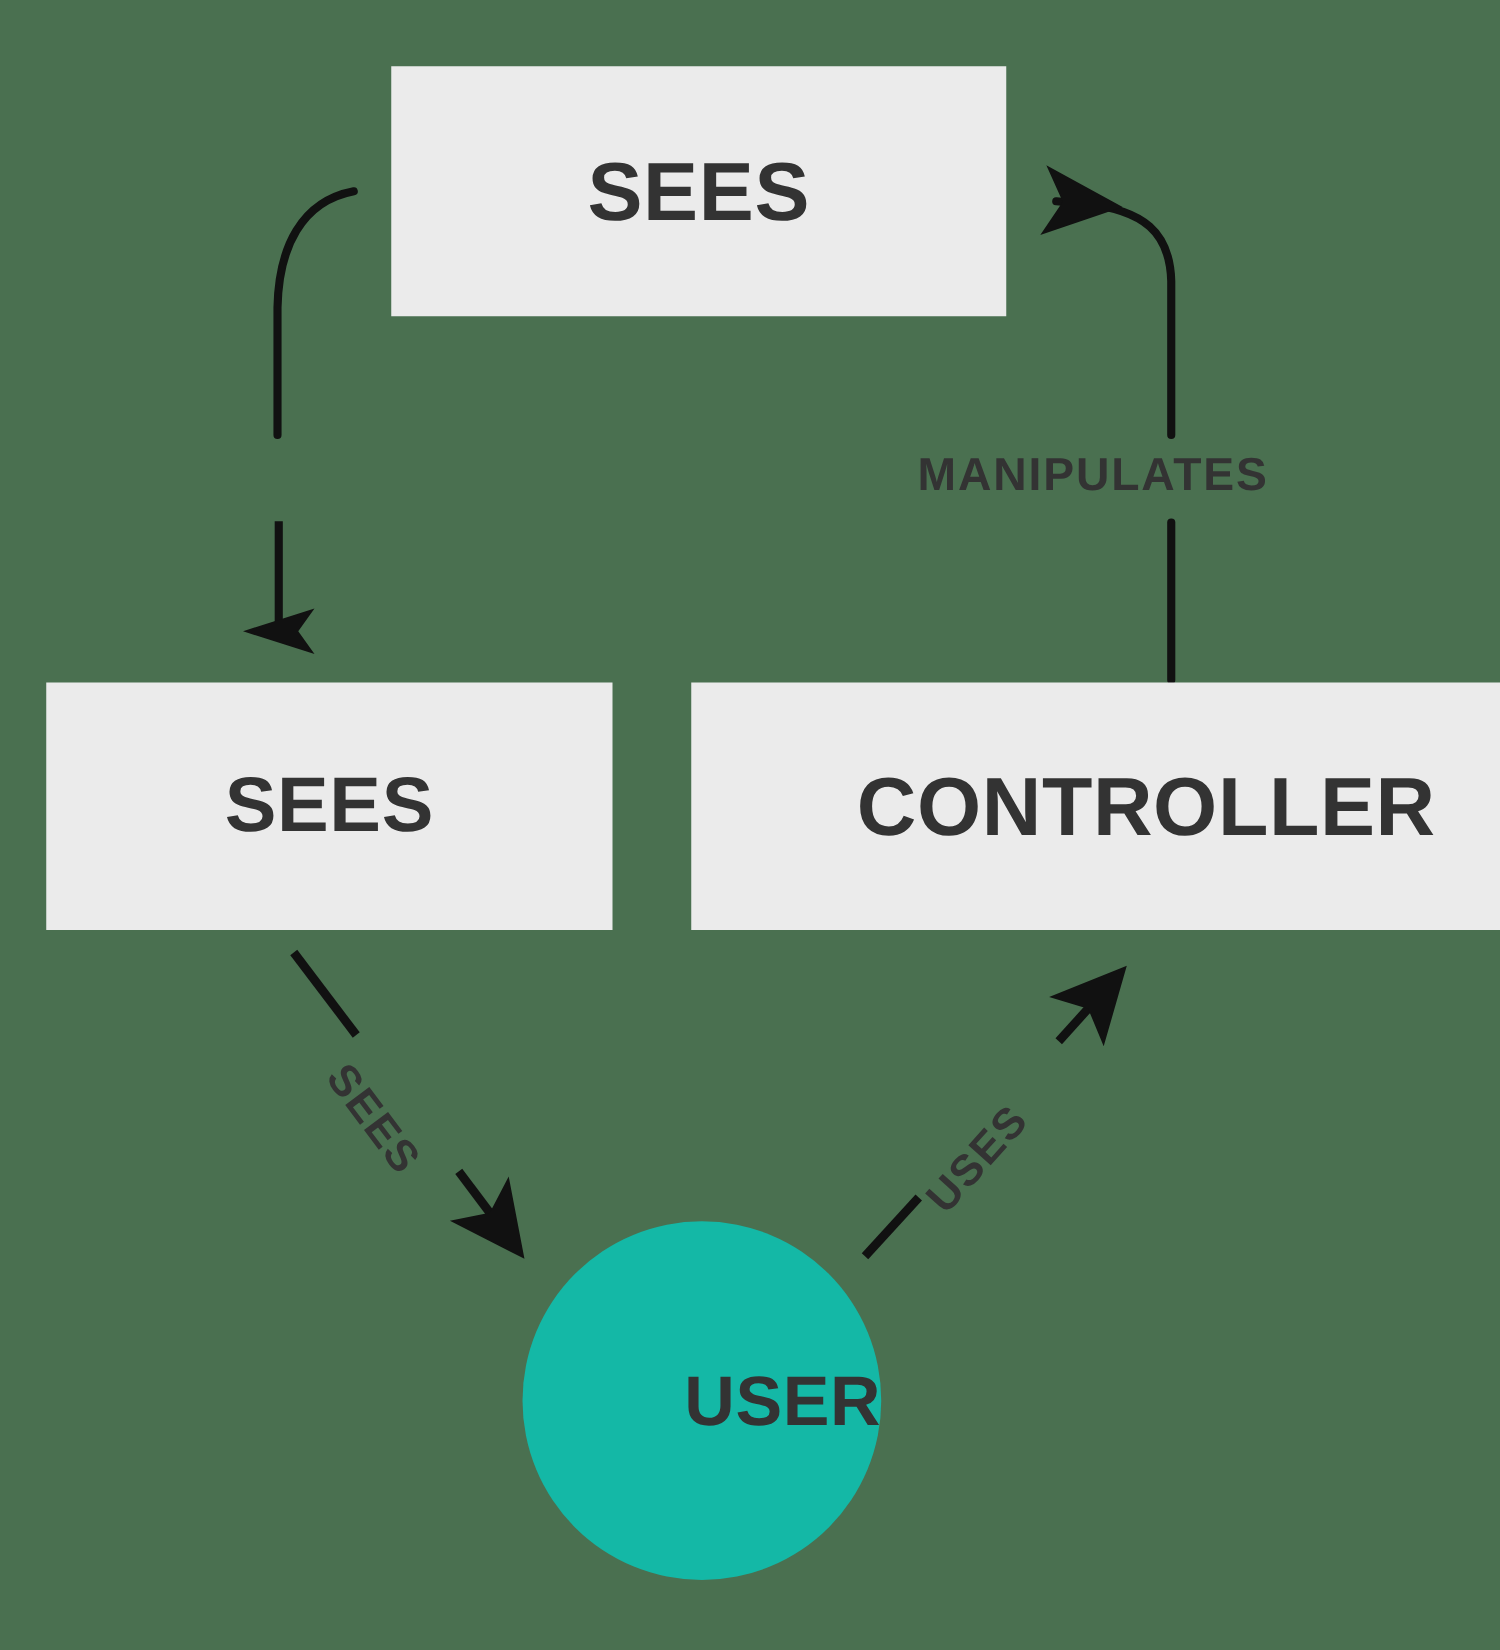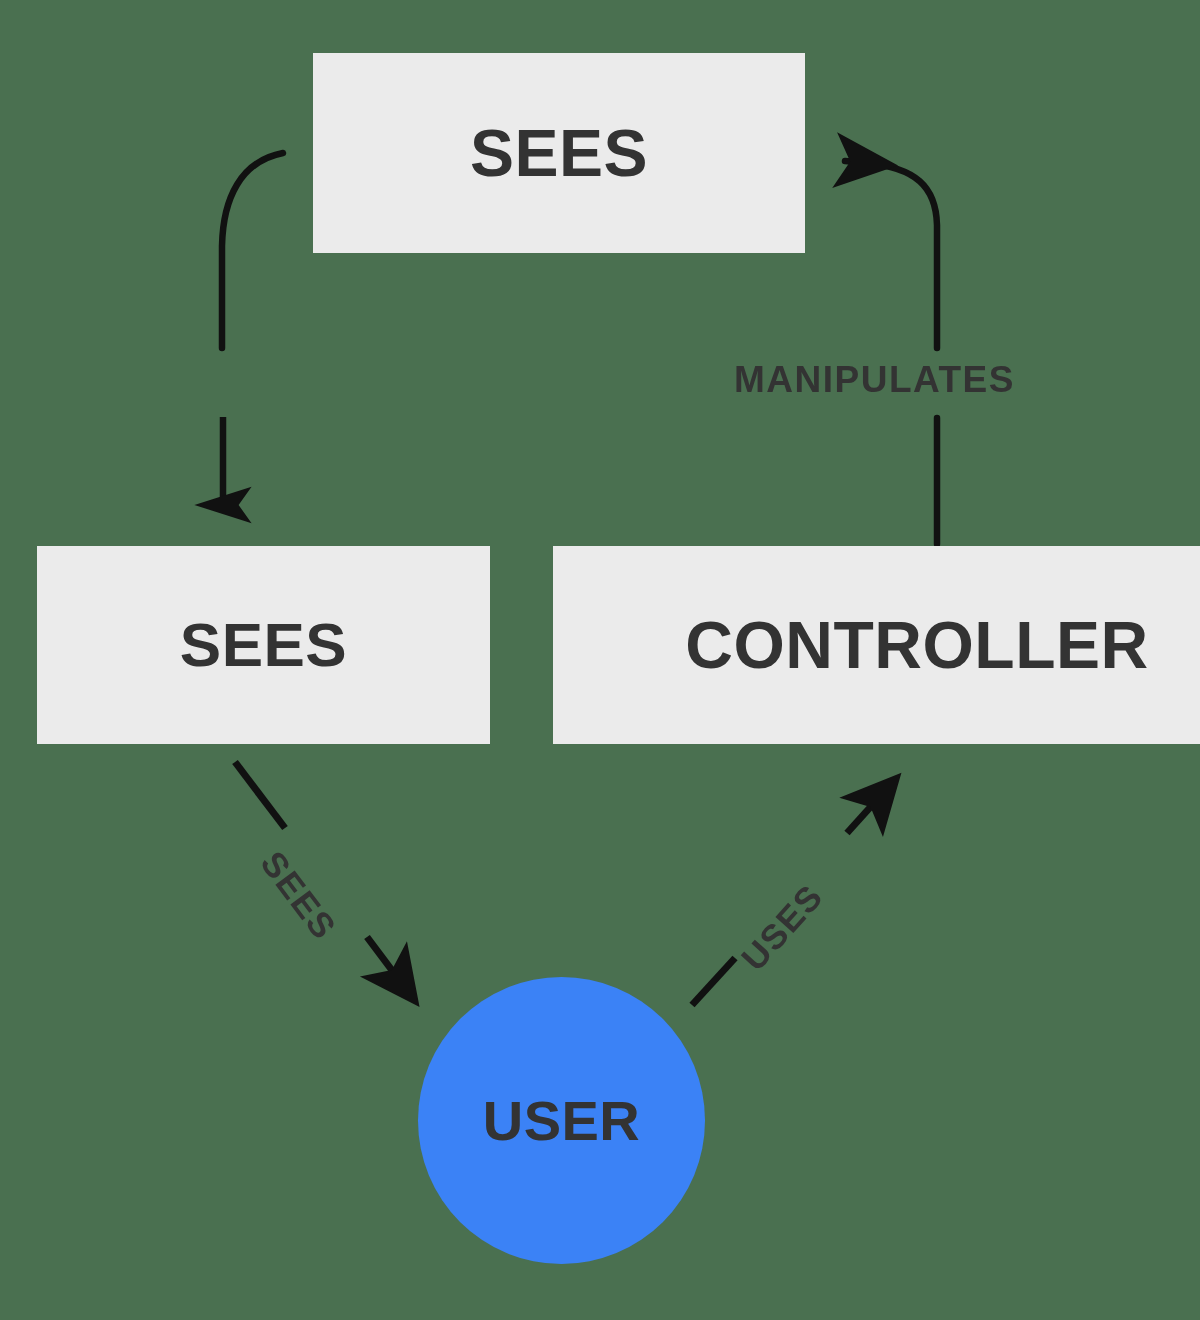--- a/index.html
+++ b/index.html
@@ -27,25 +27,25 @@
   }
   .node-box {
     position: absolute;
     background: #ebebeb;
     display: flex;
     align-items: center;
     justify-content: center;
   }
   .node-circle {
     position: absolute;
-    background: #3b82f6;
+    background: #14b8a6;
     border-radius: 50%;
     display: flex;
     align-items: center;
-    justify-content: center;
+    justify-content: flex-end;
   }
   .node-label {
     color: #333333;
     font-weight: bold;
     letter-spacing: 0.5px;
     line-height: 1;
     white-space: nowrap;
     font-family: "Liberation Sans", sans-serif;
   }
   #box-model   { left: 313px; top: 53px;  width: 492px; height: 200px; }

